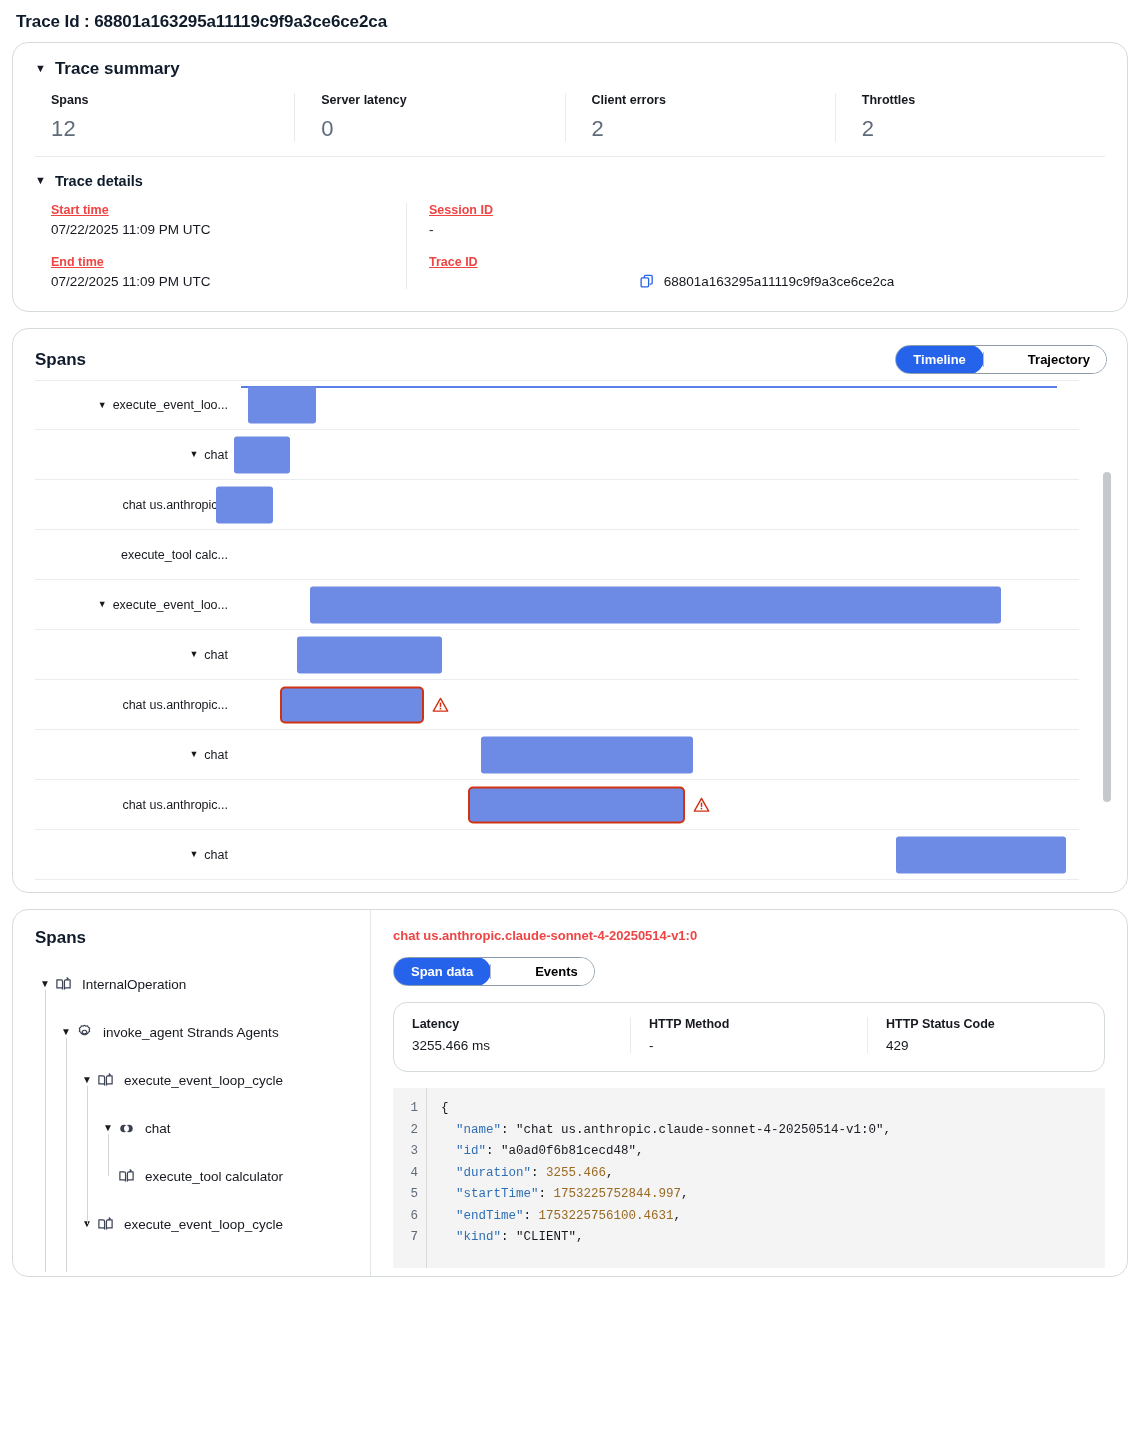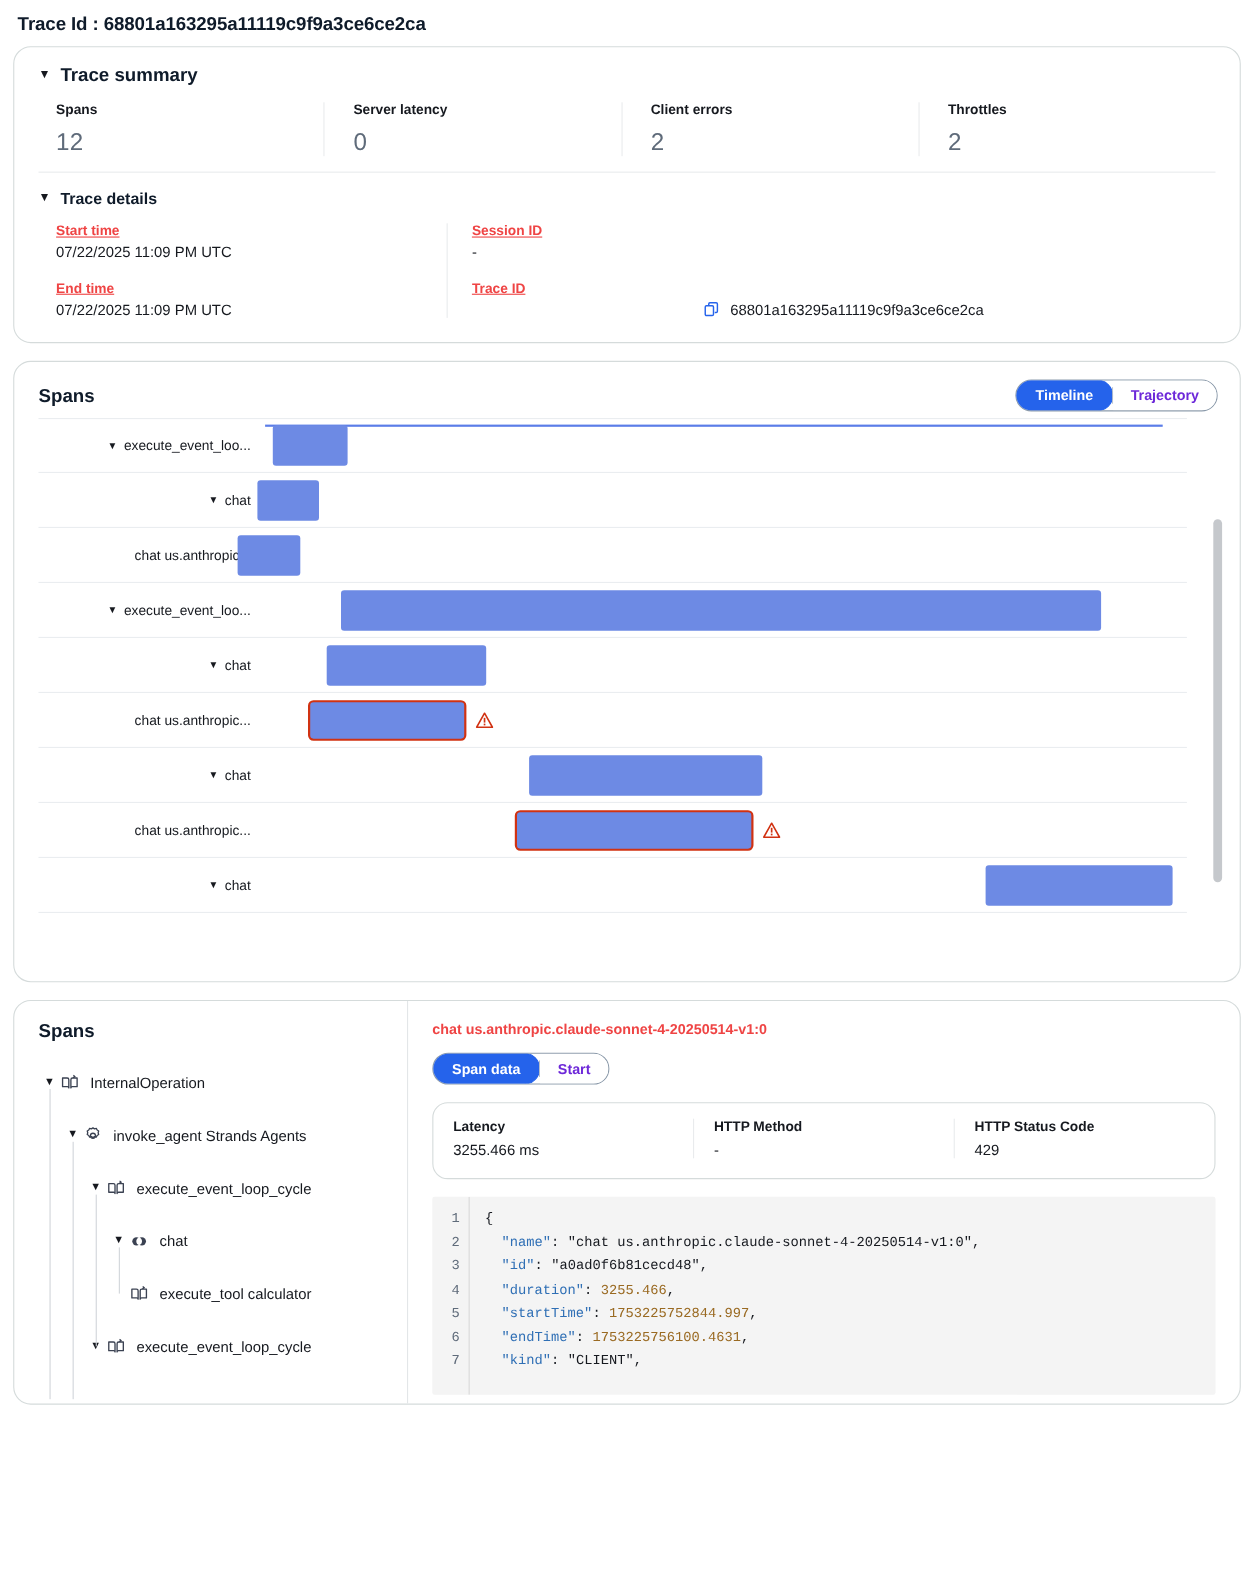--- a/index.html
+++ b/index.html
@@ -88,22 +88,22 @@
     display: flex; align-items: center; justify-content: space-between;
     padding: 16px 20px 6px 22px;
   }
   .toggle {
     display: inline-flex; align-items: stretch;
     border: 1px solid #8c9bab; border-radius: 18px;
     height: 29px; overflow: hidden; background: #fff;
   }
   .toggle .seg {
     display: flex; align-items: center; justify-content: center;
-    font-size: 13px; font-weight: bold; color: #6d28d9;
-    padding: 0 16px; cursor: pointer; background: #fff;
+    font-size: 13px; font-weight: bold; color: #000000;
+    padding: 0 16px; cursor: pointer; background: #fff; margin-left: 28px;
   }
   .toggle .seg.active {
     background: #2563eb; color: #fff;
     border-radius: 18px; margin: -1px; padding: 0 17px;
     border: 1px solid #2563eb;
   }
   .toggle .sep { width: 1px; background: #b6bec9; margin: 6px 0; }
 
   
   .timeline-wrap {
@@ -308,20 +308,26 @@
               <div class="tl-bar" style="left: 0.8%; width: 6.6%;"></div>
             </div>
           </div>
           <div class="tl-row">
             <div class="tl-label" style="padding-right: 13px; flex-basis: 206px; justify-content: flex-end; margin-right: -32px; width: 206px;">
               <span>chat us.anthropic...</span>
             </div>
             <div class="tl-track">
               <div class="tl-bar" style="left: 0.8%; width: 6.6%;"></div>
             </div>
+          </div>
+          <div class="tl-row">
+            <div class="tl-label" style="padding-right: 13px; flex-basis: 206px; justify-content: flex-end; margin-right: -32px; width: 206px;">
+              <span>execute_tool calc...</span>
+            </div>
+            <div class="tl-track"></div>
           </div>
           <div class="tl-row">
             <div class="tl-label" style="padding-right: 13px; flex-basis: 206px; justify-content: flex-end; margin-right: 0px; width: 206px;">
               <span class="caret-sm">▼</span>
               <span>execute_event_loo...</span>
             </div>
             <div class="tl-track">
               <div class="tl-bar" style="left: 8.2%; width: 82.5%;"></div>
             </div>
           </div>
@@ -473,21 +479,21 @@
           </div>
       </div>
 
       <div class="bottom-right">
         <div class="detail-title">chat us.anthropic.claude-sonnet-4-20250514-v1:0</div>
 
         <div class="tabs">
           <div class="toggle">
             <div class="seg active">Span data</div>
             <div class="sep"></div>
-            <div class="seg">Start</div>
+            <div class="seg">Events</div>
           </div>
         </div>
 
         <div class="kv-box">
           <div class="kv">
             <div class="k">Latency</div>
             <div class="v">3255.466 ms</div>
           </div>
           <div class="kv">
             <div class="k">HTTP Method</div>

